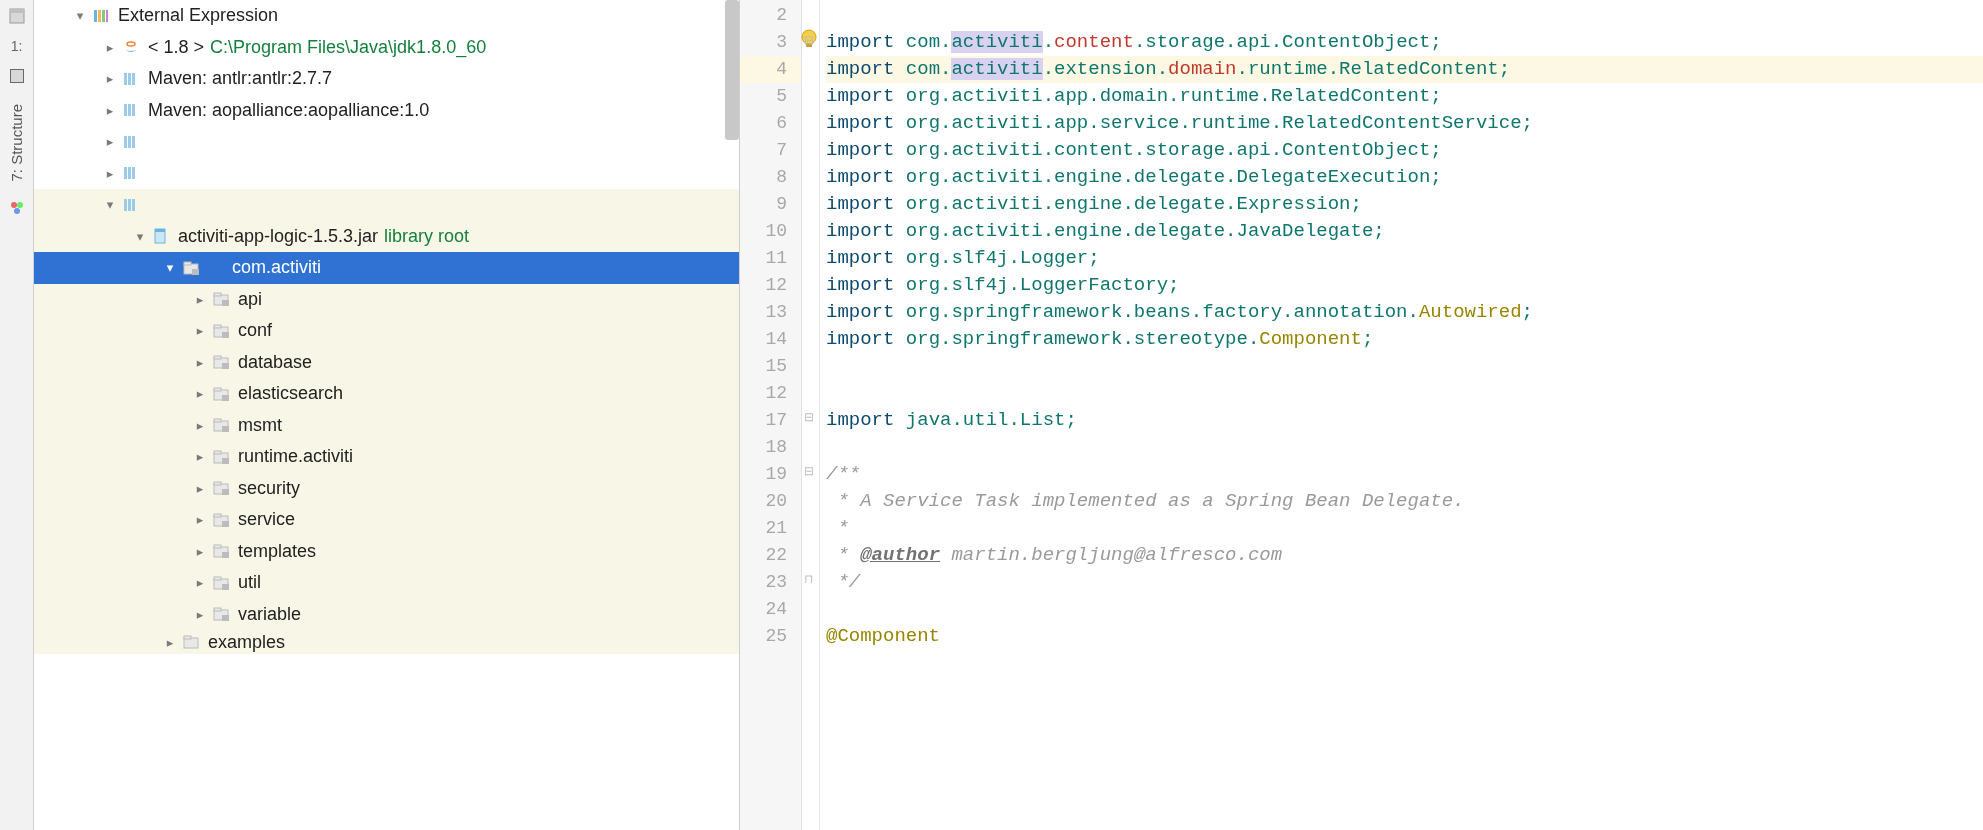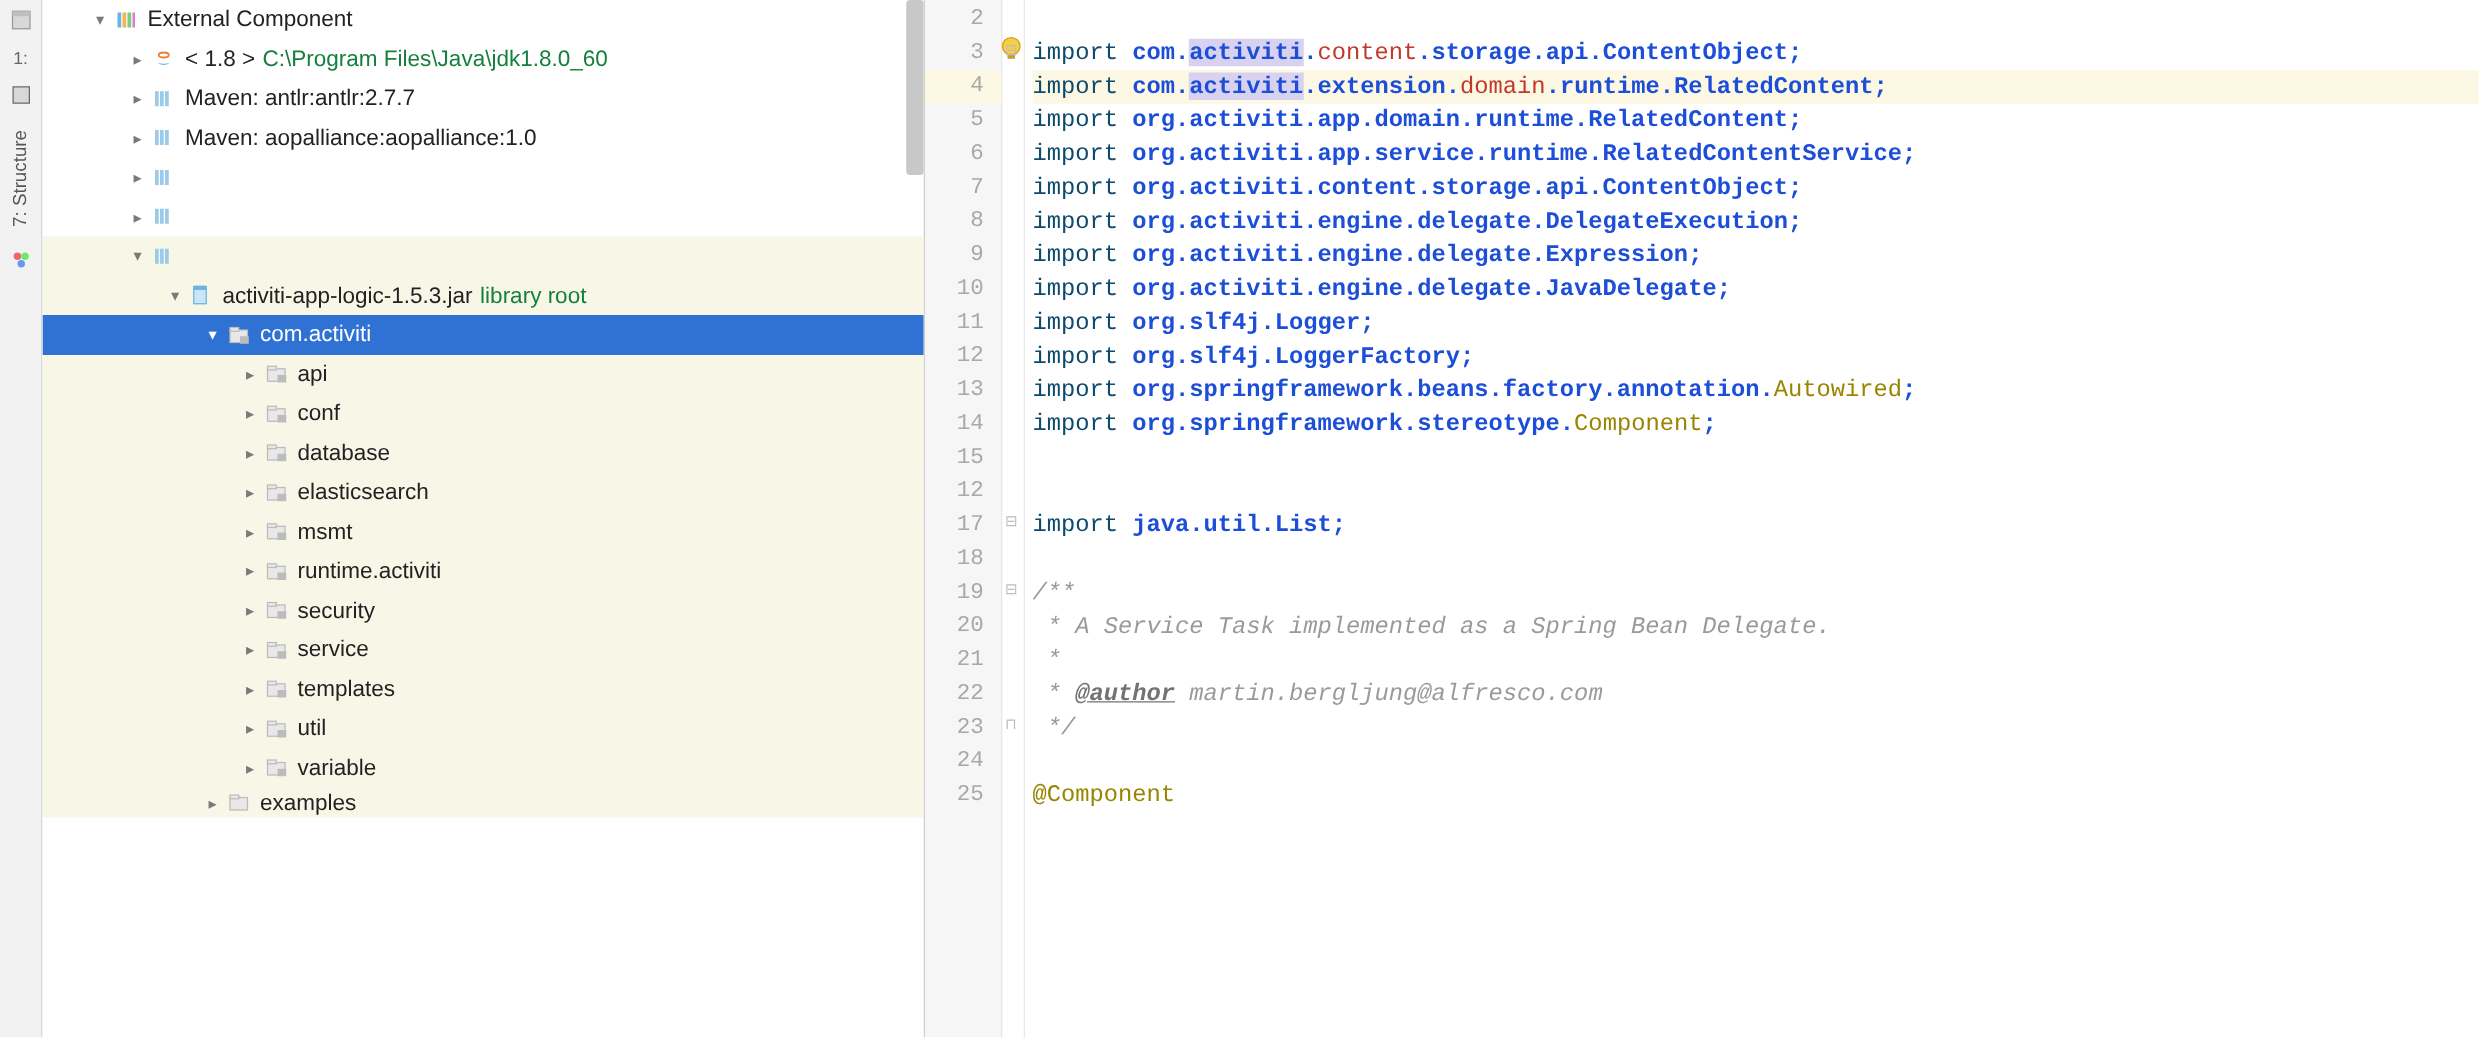--- a/index.html
+++ b/index.html
@@ -65,21 +65,21 @@
   }
   .tree-row .icon {
     width: 22px;
     height: 20px;
     display:inline-flex;align-items:center;justify-content:center;
     margin-right: 6px;
   }
   .tree-row .label { color:#222; }
   .tree-row .dim { color:#15803d; margin-left:6px; }
   .tree-row.selected { background: #2f72d4; color:#fff; }
-  .tree-row.selected .label { color:#fff; }
+  .tree-row.selected .label { color:#fff;margin-left:24px; }
   .tree-row.selected .arrow { color:#fff; }
   .tree-row.cream { background:#f8f7e7; }
   .ind1{padding-left:36px;} .ind2{padding-left:66px;}
   .ind3{padding-left:96px;} .ind4{padding-left:126px;}
   .ind5{padding-left:156px;}
 
   
   svg { display:block; }
 
   
@@ -116,21 +116,21 @@
     line-height: 27px;
     color: #444;
     padding-top:2px;
     padding-left:6px;
     white-space: pre;
     position:relative;
   }
   .editor .line { height:27px; }
   .editor .hl-line { background:#fdf8e3; display:block; width:100%; }
   .kw { color:#0c4a6e; font-weight:normal; }
-  .pkg { color:#1d4ed8;font-weight:bold; }
+  .pkg { color:#0f766e; }
   .err { color:#c0392b; }
   .ann { color:#9a8500;margin-top:41px; }
   .cmt { color:#9a9a9a; font-style:italic; }
   .doctag { color:#737373; font-style:italic; font-weight:bold; text-decoration:underline;}
   .sel { background:#d8d2f0; }
 </style>
 </head>
 <body>
 
 <div class="left-strip">
@@ -165,21 +165,21 @@
   <div class="tree-row ind1">
     <span class="arrow">▾</span>
     <span class="icon">
       <svg width="18" height="18" viewBox="0 0 18 18">
           <rect x="2" y="3" width="3" height="12" fill="#6bb3e0"></rect>
           <rect x="6" y="3" width="3" height="12" fill="#f0b84f"></rect>
           <rect x="10" y="3" width="3" height="12" fill="#7bcf7b"></rect>
           <rect x="14" y="3" width="2" height="12" fill="#d97bd9"></rect>
         </svg>
     </span>
-    <span class="label">External Component</span>
+    <span class="label">External Expression</span>
   </div>
 
   <div class="tree-row ind2">
     <span class="arrow">▸</span>
     <span class="icon">
       <svg width="18" height="18" viewBox="0 0 18 18">
           <path d="M4 12 Q9 16 14 12 Q9 14 4 12" fill="#6bb3e0"></path>
           <ellipse cx="9" cy="6" rx="4" ry="2" fill="none" stroke="#f08030" stroke-width="1.5"></ellipse>
         </svg>
     </span>

